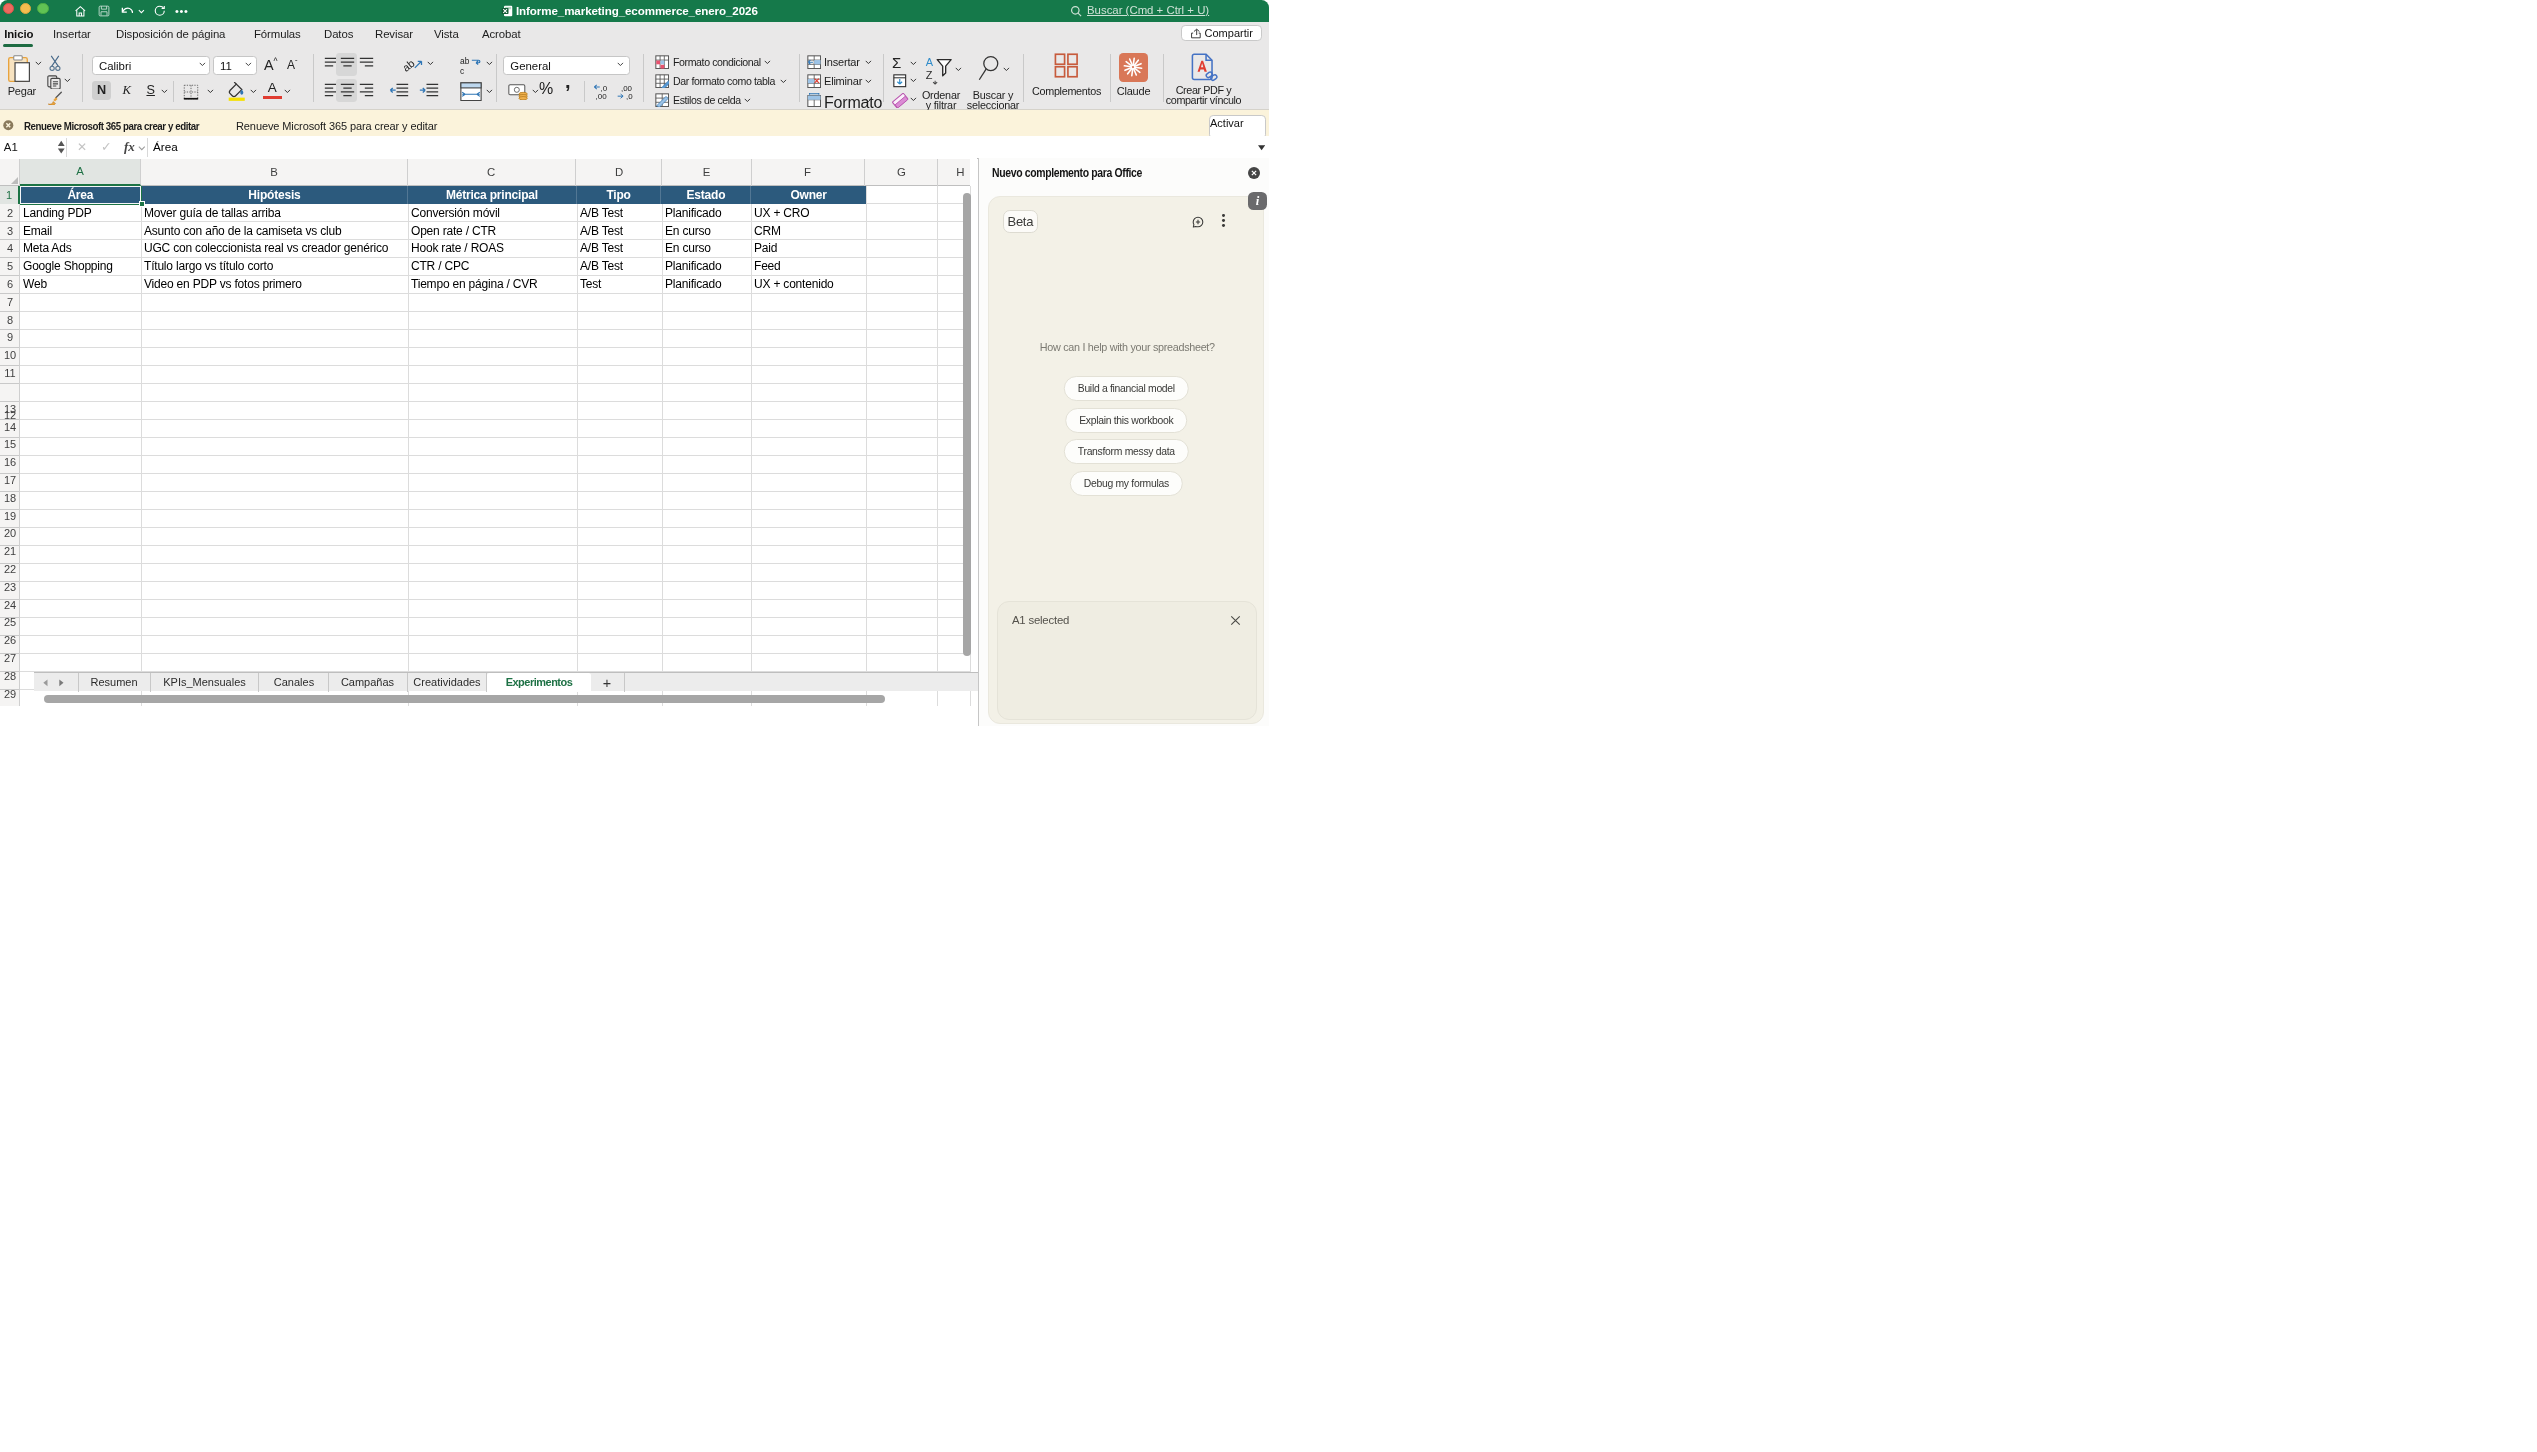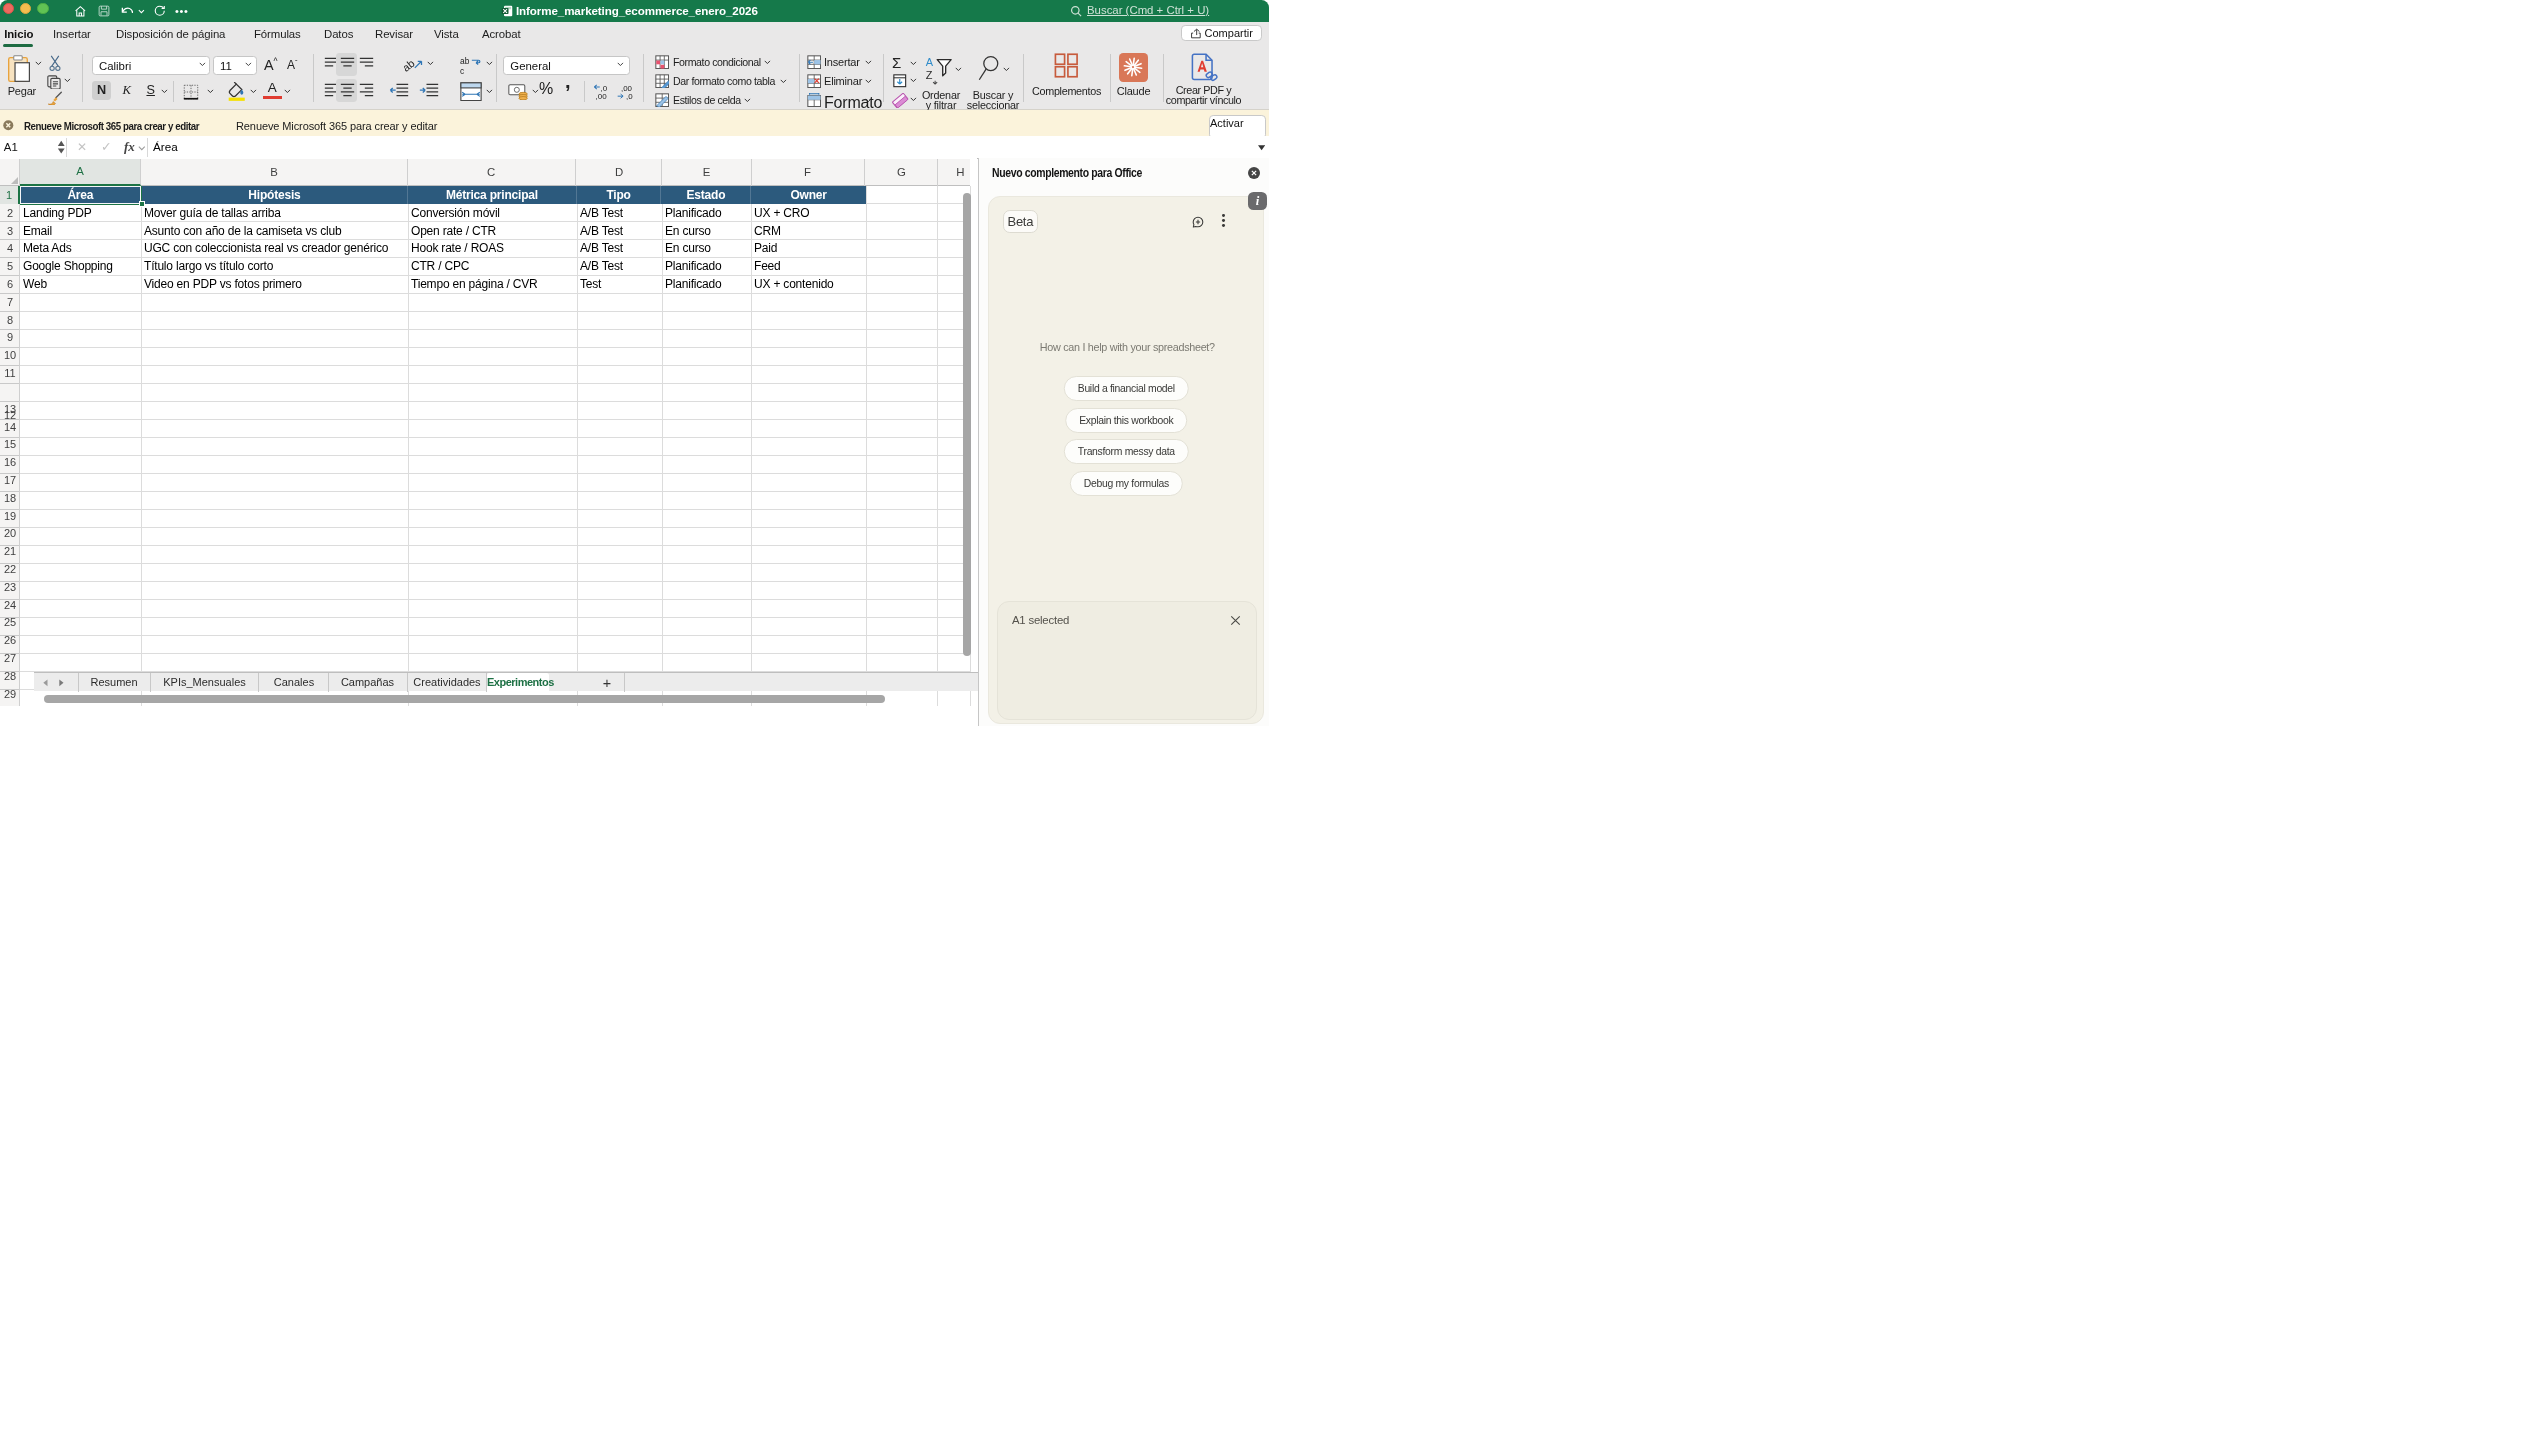--- a/index.html
+++ b/index.html
@@ -575,21 +575,21 @@
       </svg>
   <svg class="abs" style="left:24.4px; top:6px;" width="6.8" height="7.6" viewBox="0 0 8 9">
         <path d="M1.5 0.5l5 4L1.5 8.5z" fill="#7a7a7a"></path>
       </svg>
   <div class="abs" style="left:44px; top:0; width:0.8px; height:19.4px; background:#C8C8C8;"></div>
   <div class="stab" style="left:44px; width:73px;">Resumen</div>
   <div class="stab" style="left:117px; width:108px;">KPIs_Mensuales</div>
   <div class="stab" style="left:226px; width:69px;">Canales</div>
   <div class="stab" style="left:294px; width:80px;">Campañas</div>
   <div class="stab" style="left:374px; width:79px;">Creatividades</div>
-  <div class="stab" style="left:453px; width:62px; background:#fff; color:#1E7145; font-weight:bold; border-right:none; border-radius:2.5px 2.5px 0 0; letter-spacing:-0.5px;">Experimentos</div>
+  <div class="stab" style="left:453px; width:104px; background:#fff; color:#1E7145; font-weight:bold; border-right:none; border-radius:2.5px 2.5px 0 0; letter-spacing:-0.5px;">Experimentos</div>
   <div class="abs" style="left:561px; top:1.7px; width:24px; height:18px; text-align:center; line-height:17px; font-size:14.4px; color:#333;">+</div>
   <div class="abs" style="left:590px; top:0; width:0.8px; height:19.4px; background:#C8C8C8;"></div>
 </div>
 
 <div id="sidebar">
   <div class="abs" style="left:13px; top:7.6px; font-size:12px; font-weight:bold; color:#141414; letter-spacing:-0.4px; transform:scaleX(0.87); transform-origin:0 50%;">Nuevo complemento para Office</div>
   <svg class="abs" style="left:269px; top:9.3px;" width="12" height="12" viewBox="0 0 14 14">
         <circle cx="7" cy="7" r="7" fill="#454545"></circle>
         <path d="M4.5 4.5l5 5M9.5 4.5l-5 5" stroke="#fff" stroke-width="1.4"></path>
       </svg>

